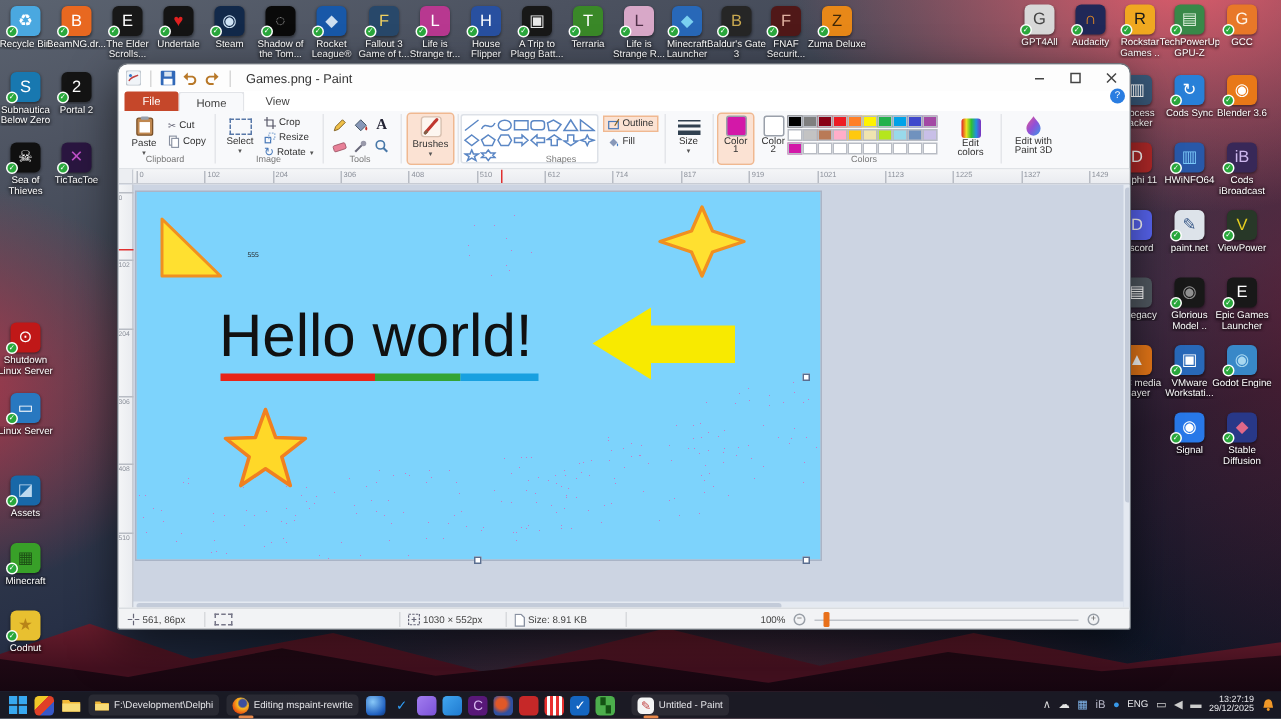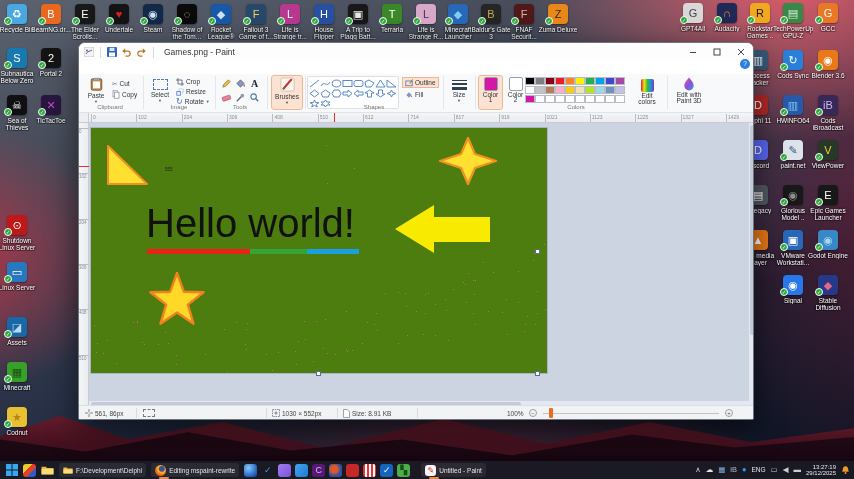--- a/index.html
+++ b/index.html
@@ -60,21 +60,21 @@
   .editicon{width:13px;height:13px;border-radius:2px;background:linear-gradient(90deg,#e02020,#f0e020,#30c030,#2090e0,#8030c0);}
   
   .rcorner{position:absolute;left:0;top:70px;width:10px;height:10px;background:#eceef2;border-right:1px solid #c8ccd4;border-bottom:1px solid #c8ccd4;}
   .hruler{position:absolute;left:10px;top:70px;width:666px;height:10px;background:linear-gradient(#f4f5f7,#eaecf0);border-bottom:1px solid #c8ccd4;overflow:hidden;}
   .hnum{position:absolute;top:1px;font-size:5px;color:#8a8f99;border-left:1px solid #b8bcc4;padding-left:1px;height:9px;}
   .hmark{position:absolute;top:0;width:1px;height:10px;background:#e03030;}
   .vp{position:absolute;left:0;top:80px;width:676px;height:284px;background:#ccd4e2;overflow:hidden;}
   .vruler{position:absolute;left:0;top:0;width:10px;height:100%;background:linear-gradient(90deg,#f4f5f7,#eaecf0);border-right:1px solid #c8ccd4;}
   .vnum{position:absolute;left:0;font-size:4.5px;color:#8a8f99;border-top:1px solid #b8bcc4;width:10px;padding-top:0px;text-align:left;}
   .vmark{position:absolute;left:0;width:10px;height:1px;background:#e03030;}
-  .canvas{position:absolute;left:12px;top:5px;width:456px;height:245px;background:#4d7c0f;outline:1px solid #aab4c6;}
+  .canvas{position:absolute;left:12px;top:5px;width:456px;height:245px;background:#7dd3fc;outline:1px solid #aab4c6;}
   .hnd{position:absolute;width:5px;height:5px;background:#fff;border:1px solid #5a6e90;}
   .hscroll{position:absolute;left:10px;bottom:0;width:660px;height:6px;background:#e4e9f1;}
   .hthumb{position:absolute;left:2px;top:1px;width:430px;height:4px;background:#c3cbd9;border-radius:2px;}
   .vscroll{position:absolute;right:0;top:0;width:6px;height:100%;background:#e4e9f1;}
   .vthumb{position:absolute;left:1px;top:2px;width:4px;height:210px;background:#c3cbd9;border-radius:2px;}
   
   .sbar{position:absolute;left:0;bottom:0;width:100%;height:14px;background:#f2f3f5;border-top:1px solid #dadde1;font-size:6.5px;color:#444;}
   .sitem{position:absolute;top:0;height:14px;display:flex;align-items:center;gap:2px;}
   .sdiv{position:absolute;top:2px;width:1px;height:10px;background:#d8dadd;}
   .ztrack{position:absolute;left:464px;top:7px;width:176px;height:1px;background:#bfc3c9;}
@@ -378,20 +378,25 @@
             </svg>
           </div>
         <div class="wbtn">
             <svg width="8" height="8" viewBox="0 0 8 8">
               <path d="M1,1 L7,7 M7,1 L1,7" stroke="#444"></path>
             </svg>
           </div>
       </div>
     </div>
 
+    <div class="tabs">
+      <div class="tab-file">File</div>
+      <div class="tab active">Home</div>
+      <div class="tab">View</div>
+    </div>
     <div class="helpbadge">?</div>
 
     <div class="ribbon">
 
       <div class="bigbtn" style="left:4px">
         <svg width="13" height="15" viewBox="0 0 14 16">
             <rect x="1" y="2" width="12" height="13" rx="1.5" fill="#c08850" stroke="#7a5028"></rect>
             <rect x="4" y="0.8" width="6" height="2.5" rx="1" fill="#98a0ac"></rect>
             <rect x="3" y="5" width="8" height="8" fill="#fff"></rect>
           </svg>

